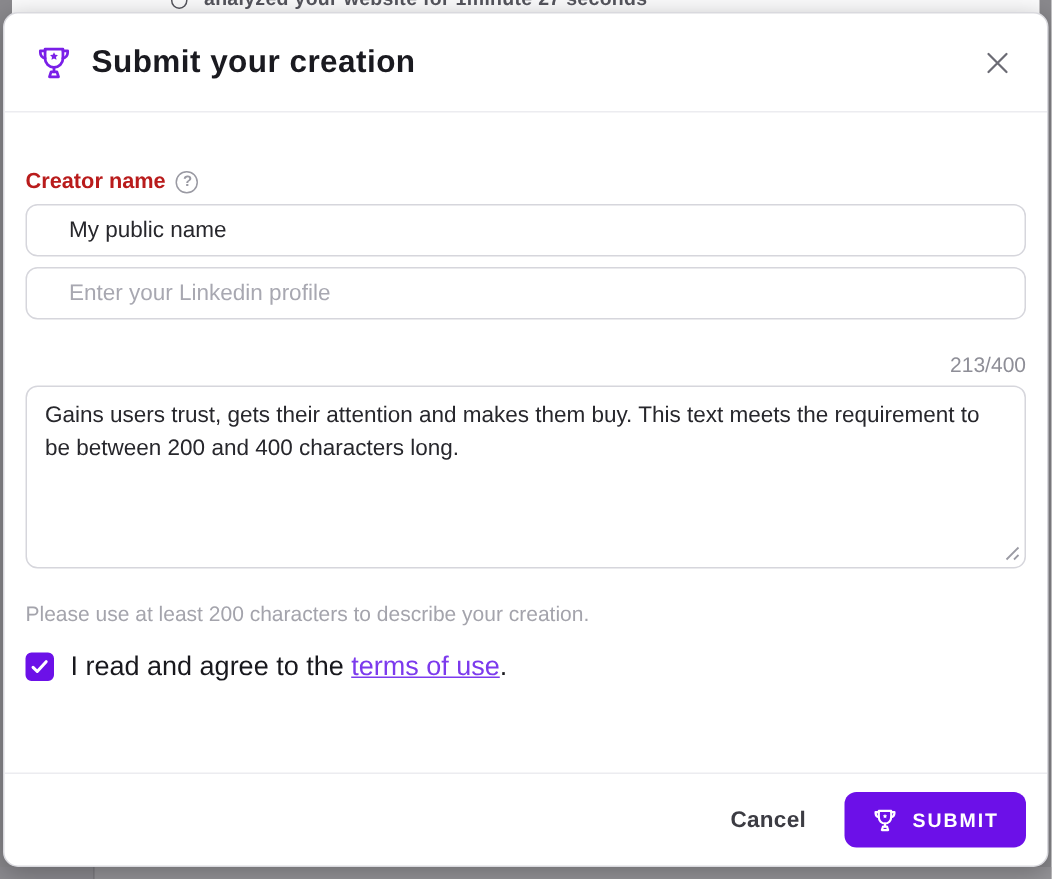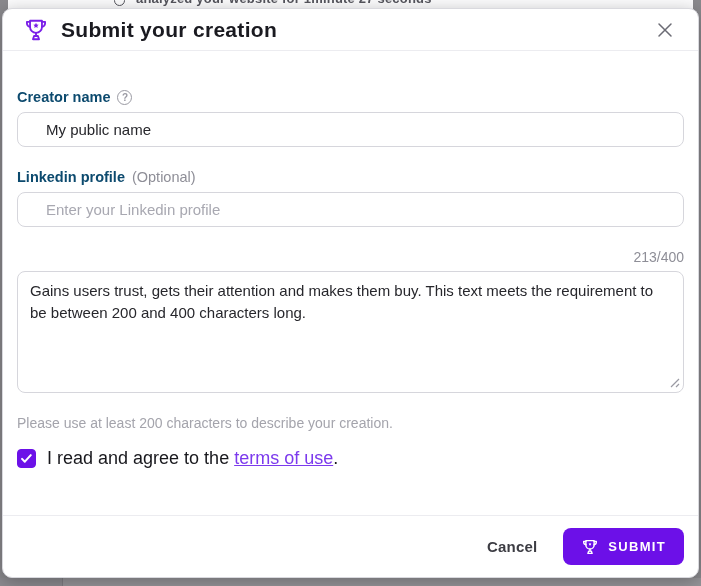--- a/index.html
+++ b/index.html
@@ -33,21 +33,21 @@
   }
   
   .modal {
     position: absolute; left: 2px; right: 2px; top: 8px; bottom: 8px;
     background: #ffffff; border: 1px solid #d9d9de; border-radius: 10px;
     box-shadow: 0 4px 18px rgba(0,0,0,.28);
     display: flex; flex-direction: column; overflow: hidden;
   }
   .modal-header {
     display: flex; align-items: center; gap: 12px;
-    height: 42px; padding: 0 20px; flex: 0 0 auto;
+    height: 66px; padding: 0 20px; flex: 0 0 auto;
     border-bottom: 1px solid #ececf0;
   }
   .trophy { width: 26px; height: 26px; color: #7a1fe8; flex: 0 0 auto; }
   .modal-title {
     font-size: 21px; font-weight: 600; color: #1a1a20; letter-spacing: .3px;
     flex: 1 1 auto;
   }
   .close-btn {
     width: 26px; height: 26px; display: flex; align-items: center; justify-content: center;
     color: #6b6b74; cursor: pointer; background: none; border: none;
@@ -56,21 +56,21 @@
   
   .banner {
     background: #f4eefd; border-left: 5px solid #8b2be2; border-radius: 6px;
     min-height: 36px; display: flex; align-items: center; padding: 8px 12px 8px 12px;
   }
   .banner-text { font-size: 14.5px; color: #121218; }
   
   .label-row {
     display: flex; align-items: center; gap: 7px; margin-top: 22px;
   }
-  .field-label { font-size: 14.5px; font-weight: 700; color: #0c4a6e; }
+  .field-label { font-size: 14.5px; font-weight: 700; color: #b91c1c; }
   .optional { font-size: 14.5px; font-weight: 400; color: #8e8e97; }
   .counter { margin-left: auto; font-size: 14px; color: #8e8e97; }
   .help-icon {
     width: 15px; height: 15px; border: 1.4px solid #9a9aa3; border-radius: 50%;
     color: #9a9aa3; font-size: 10px; font-weight: 700;
     display: inline-flex; align-items: center; justify-content: center;
   }
   .text-input {
     width: 100%; height: 35px; margin-top: 7px;
     border: 1px solid #d6d6dc; border-radius: 8px;
@@ -155,24 +155,20 @@
 
   <div class="modal-body">
 
 
     <div class="label-row">
       <span class="field-label">Creator name</span>
       <span class="help-icon">?</span>
     </div>
     <input class="text-input" type="text" value="My public name" style="">
 
-    <div class="label-row">
-      <span class="field-label">Linkedin profile</span>
-      <span class="optional">(Optional)</span>
-    </div>
     <input class="text-input" type="text" placeholder="Enter your Linkedin profile" style="">
 
     <div class="label-row">
       <span class="counter">213/400</span>
     </div>
     <div class="ta-wrap">
       <textarea class="text-area" style="">Gains users trust, gets their attention and makes them buy. This text meets the requirement to be between 200 and 400 characters long.</textarea>
       <svg class="resize-handle" viewBox="0 0 10 10" stroke="currentColor" stroke-width="1.2" fill="none">
         <path d="M9 1L1 9M9 6L6 9"></path>
       </svg>

